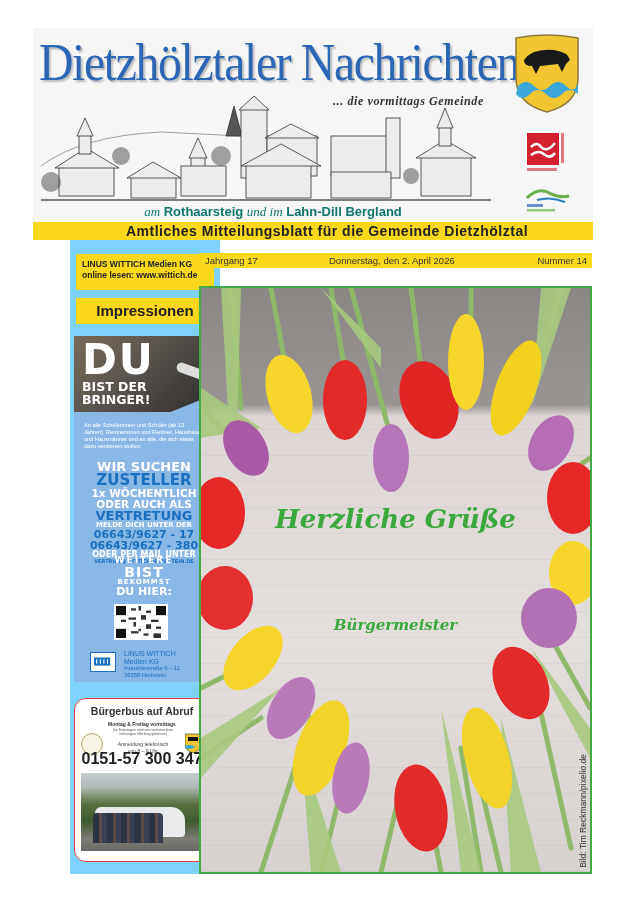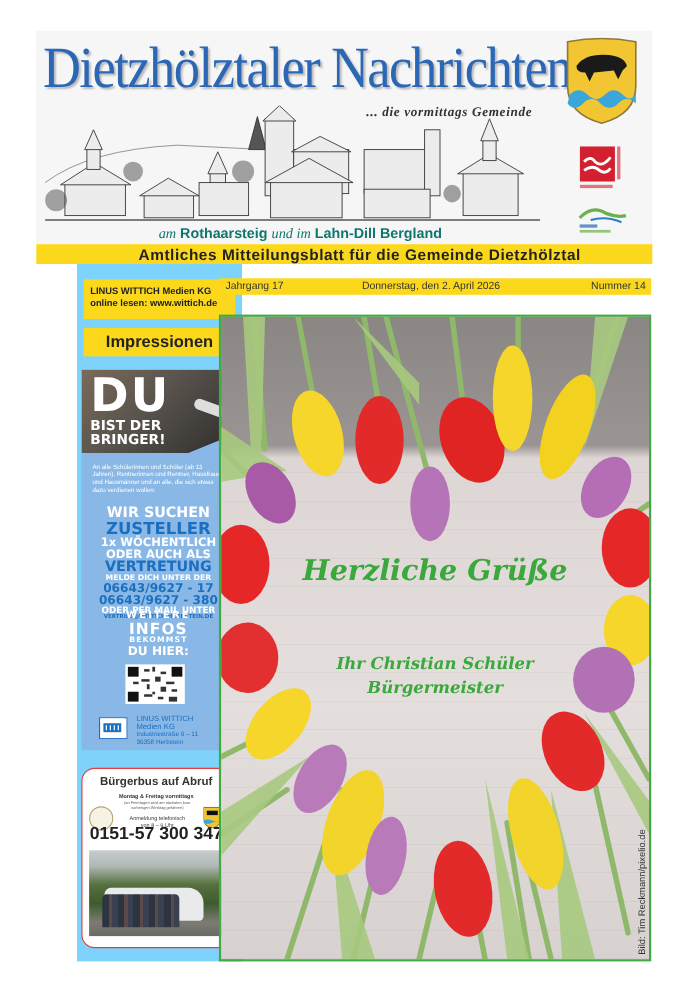--- a/index.html
+++ b/index.html
@@ -288,21 +288,21 @@
       <div class="l-blue" style="font-size:13px">VERTRETUNG</div>
       <div class="l-white" style="font-size:7px">MELDE DICH UNTER DER</div>
       <div class="l-blue" style="font-size:11px">06643/9627 - 17</div>
       <div class="l-blue" style="font-size:11px">06643/9627 - 380</div>
       <div class="l-white" style="font-size:8px">ODER PER MAIL UNTER</div>
       <div class="l-blue" style="font-size:5px">VERTRIEB@WITTICH-HERBSTEIN.DE</div>
     </div>
 
     <div class="ad-infos">
       <div style="font-size:9px; letter-spacing:2px">WEITERE</div>
-      <div style="font-size:14px; letter-spacing:1px">INFOS</div>
+      <div style="font-size:14px; letter-spacing:1px">BIST</div>
       <div style="font-size:7px; letter-spacing:1px">BEKOMMST</div>
       <div style="font-size:11px">DU HIER:</div>
     </div>
 
     <div class="qr">
       <svg viewBox="0 0 20 14" preserveAspectRatio="none">
         <rect x="0" y="0" width="4" height="4" fill="#111"></rect>
         <rect x="16" y="0" width="4" height="4" fill="#111"></rect>
         <rect x="0" y="10" width="4" height="4" fill="#111"></rect>
         <g fill="#333">
@@ -422,16 +422,15 @@
     <ellipse cx="320" cy="395" rx="26" ry="38" fill="#e22a2a" transform="rotate(-25 320 395)"></ellipse>
 
     <ellipse cx="90" cy="420" rx="20" ry="34" fill="#b97ab9" transform="rotate(30 90 420)"></ellipse>
     <ellipse cx="120" cy="460" rx="24" ry="50" fill="#f3d42a" transform="rotate(20 120 460)"></ellipse>
     <ellipse cx="150" cy="490" rx="18" ry="36" fill="#b97ab9" transform="rotate(10 150 490)"></ellipse>
     <ellipse cx="220" cy="520" rx="26" ry="44" fill="#e22a2a" transform="rotate(-10 220 520)"></ellipse>
     <ellipse cx="286" cy="470" rx="22" ry="52" fill="#f3d42a" transform="rotate(-15 286 470)"></ellipse>
   </svg>
 
   <div class="greet1">Herzliche Grüße</div>
-  <div class="sign1">Ihr Christian Schüler</div>
   <div class="sign2">Bürgermeister</div>
   <div class="credit">Bild: Tim Reckmann/pixelio.de</div>
 </div>
 
 </body></html>

